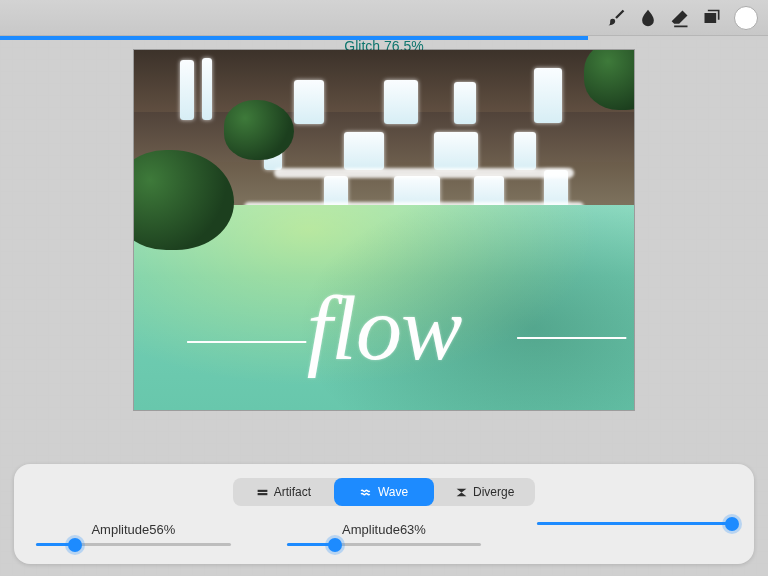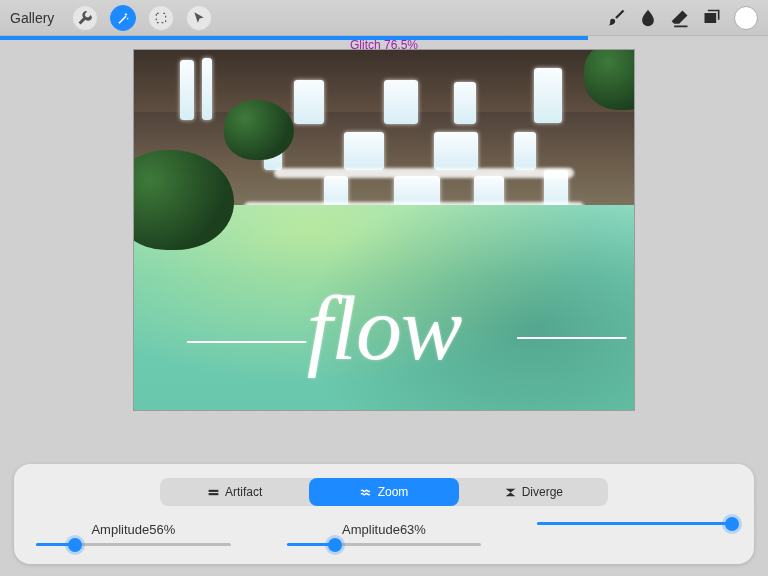--- a/index.html
+++ b/index.html
@@ -38,21 +38,21 @@
   }
 
   
   .progress-wrap {
     position:absolute; top:36px; left:0; right:0; height:4px;
     background:#cfcfcf;
   }
   .progress-bar { height:100%; background:#1d8bff; width:76.5%; }
   .progress-label {
     position:absolute; top:38px; left:0; right:0;
-    font-size:12px; color:#a21caf; text-align:center;
+    font-size:14px; color:#0f766e; text-align:center;
     pointer-events:none;
   }
 
   
   .canvas {
     position:absolute;
     left:134px; top:50px;
     width:500px; height:360px;
     background:#253a2b;
     overflow:hidden;
@@ -94,21 +94,21 @@
   }
 
   
   .panel {
     position:absolute; left:14px; right:14px; bottom:12px;
     background:#ededed; border-radius:16px;
     padding:14px 22px 18px;
     box-shadow:0 1px 4px rgba(0,0,0,.15);
   }
   .segmented {
-    margin:0 auto 16px; width:448px; height:28px;
+    margin:0 auto 16px; width:302px; height:28px;
     background:#d9d9d9; border-radius:8px;
     display:flex; align-items:center;
   }
   .seg-item{
     flex:1; height:100%; display:flex; align-items:center; justify-content:center;
     gap:5px; font-size:12px; color:#2e2e2e; border-radius:8px;
   }
   .seg-item svg{width:13px;height:13px;}
   .seg-item.active{ background:#1d8bff; color:#fff; }
   .sliders{ display:flex; gap:56px; }
@@ -119,43 +119,20 @@
   .thumb{
     position:absolute; top:50%; width:14px; height:14px; border-radius:50%;
     background:#1d8bff; transform:translate(-50%,-50%);
     box-shadow:0 0 0 3px rgba(29,139,255,.25);
   }
 </style>
 </head>
 <body>
 
 <div class="toolbar">
-  <div class="tb-left">
-    <span class="gallery-label">Gallery</span>
-    <span class="circbtn">
-      <svg viewBox="0 0 24 24" fill="currentColor">
-          <path d="M22 6.9l-3.4 3.4a4.6 4.6 0 01-6.2-6.2L15.8 1 13 0a7 7 0 00-4 11.3L1 19.6 4.4 23l8.3-8A7 7 0 0024 11l-2-4.1z"></path>
-        </svg>
-    </span>
-    <span class="circbtn active">
-      <svg viewBox="0 0 24 24" fill="currentColor">
-          <path d="M4 20l12-12 2 2L6 22zM17 3l1 2 2 1-2 1-1 2-1-2-2-1 2-1zM20 11l.7 1.4L22 13l-1.3.6L20 15l-.7-1.4L18 13l1.3-.6z"></path>
-        </svg>
-    </span>
-    <span class="circbtn">
-      <svg viewBox="0 0 24 24" fill="none" stroke="currentColor" stroke-width="2">
-          <path d="M5 4h3M16 4h3M20 8v3M20 16v3M16 20h-3M8 20H5M4 16v-3M4 8V5"></path>
-        </svg>
-    </span>
-    <span class="circbtn">
-      <svg viewBox="0 0 24 24" fill="currentColor">
-          <path d="M4 2l16 9-7 2-3 7z"></path>
-        </svg>
-    </span>
-  </div>
   <div class="tb-right">
     <span class="tool-icon">
       <svg viewBox="0 0 24 24" fill="currentColor">
           <path d="M20 2l2 2-9 9-2-2zM8 13c2 0 3 1 3 3 0 3-4 5-8 5 2-1 2-3 2-5 0-2 1-3 3-3z"></path>
         </svg>
     </span>
     <span class="tool-icon">
       <svg viewBox="0 0 24 24" fill="currentColor">
           <path d="M12 2c3 4 7 8 7 13a7 7 0 11-14 0c0-5 4-9 7-13z"></path>
         </svg>
@@ -220,21 +197,21 @@
           <rect x="3" y="7" width="18" height="4"></rect>
           <rect x="3" y="13" width="18" height="4"></rect>
         </svg>
       <span>Artifact</span>
     </div>
     <div class="seg-item active">
       <svg viewBox="0 0 24 24" fill="none" stroke="currentColor" stroke-width="2.5">
           <path d="M2 9c3-4 5 4 8 0s5 4 8 0"></path>
           <path d="M2 15c3-4 5 4 8 0s5 4 8 0"></path>
         </svg>
-      <span>Zoom</span>
+      <span>Wave</span>
     </div>
     <div class="seg-item">
       <svg viewBox="0 0 24 24" fill="currentColor">
           <path d="M3 5h18L3 19h18z"></path>
         </svg>
       <span>Diverge</span>
     </div>
   </div>
 
   <div class="sliders">

